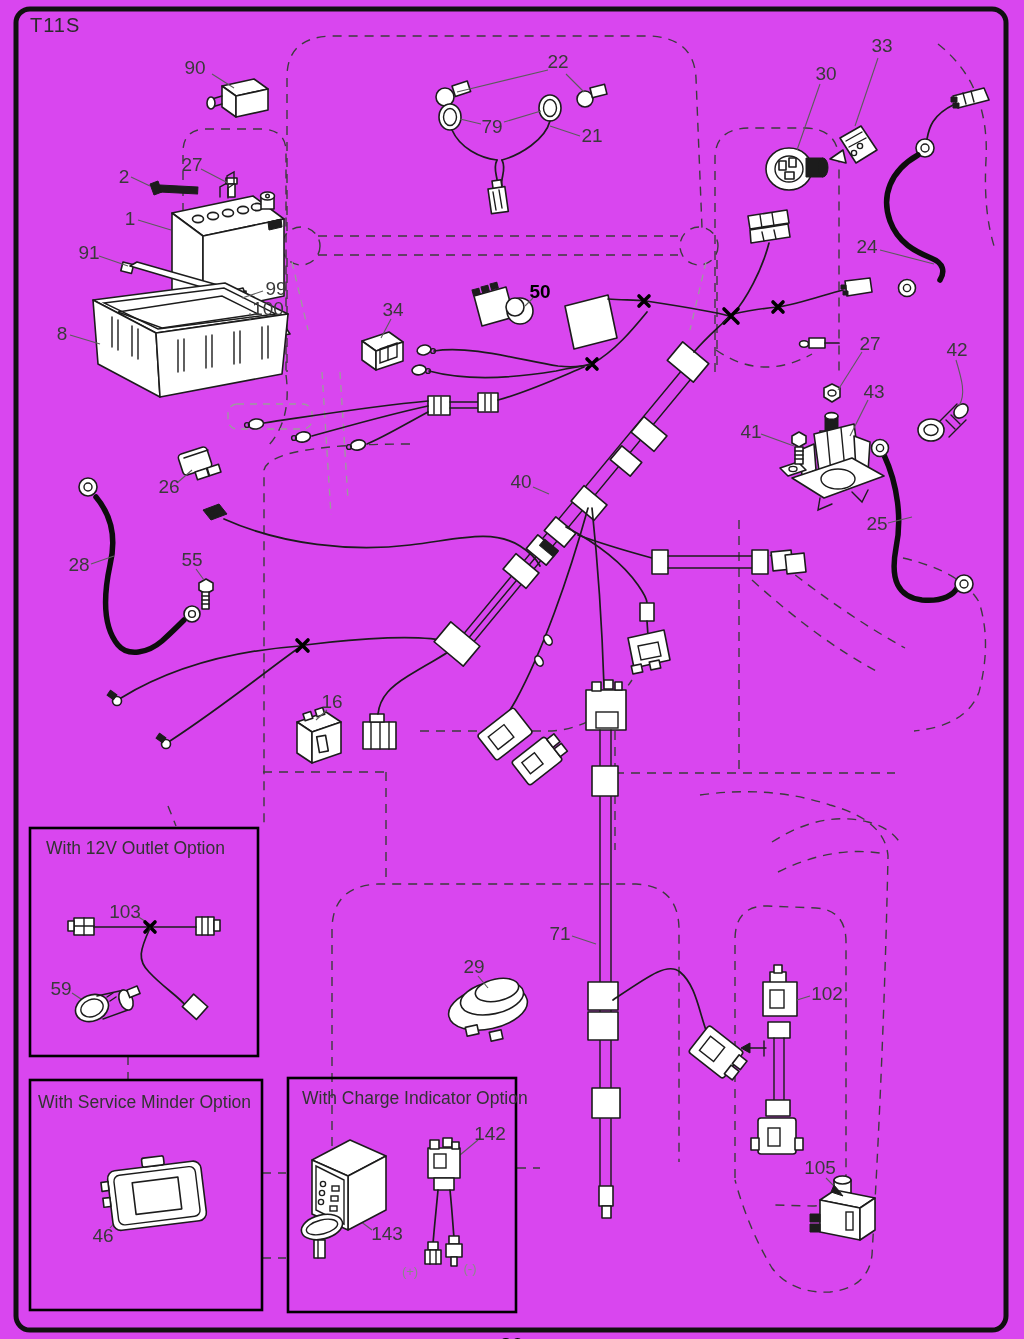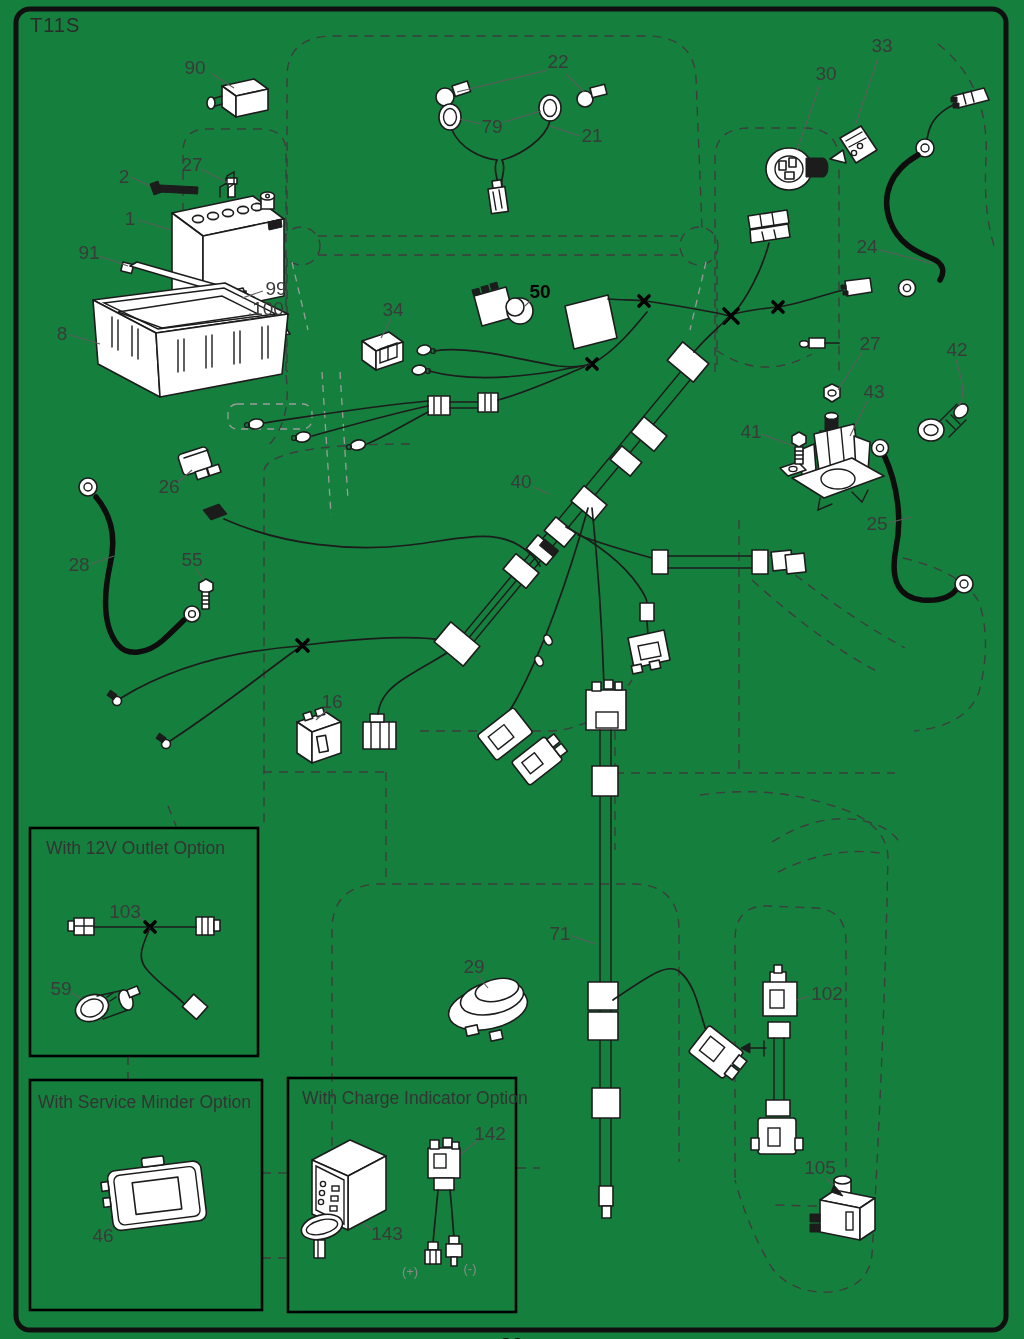--- a/index.html
+++ b/index.html
@@ -1,16 +1,16 @@
 <!DOCTYPE html>
 <html><head>
 <meta charset="utf-8">
 <style>
   html,body{margin:0;padding:0;background:#fff;}
-  .stage{width:1024px;height:1339px;position:relative;background:#15803d;overflow:hidden;}
+  .stage{width:1024px;height:1339px;position:relative;background:#d946ef;overflow:hidden;}
   svg{display:block;font-family:"Liberation Sans",sans-serif;}
   .lbl{font-size:19px;fill:#3a3a3a;}
   .lbl-b{font-size:19px;font-weight:bold;fill:#000;}
   .ttl{font-size:20px;fill:#2b2b2b;letter-spacing:1px;}
   .inset-ttl{font-size:17.5px;fill:#333;}
   .pol{font-size:13px;fill:#8a8a8a;}
   .pgno{font-size:21px;font-weight:bold;fill:#000;}
   .p{fill:#fff;stroke:#1c1c1c;stroke-width:1.6;stroke-linejoin:round;}
   .pd{fill:#1c1c1c;stroke:#1c1c1c;stroke-width:1;stroke-linejoin:round;}
   .pn{fill:none;stroke:#1c1c1c;stroke-width:1.4;stroke-linecap:round;}

